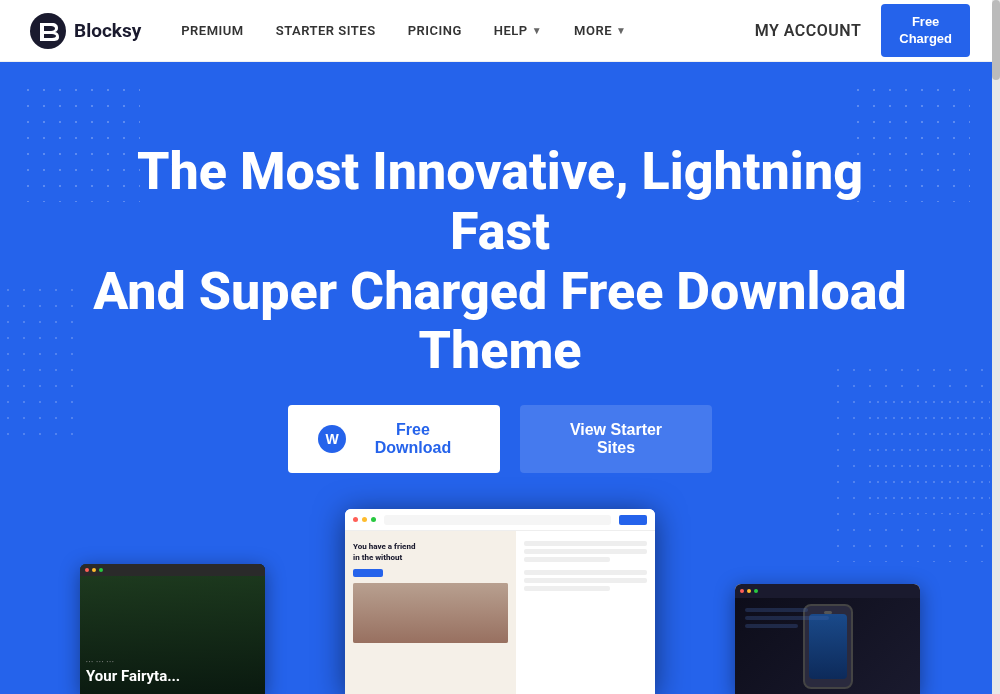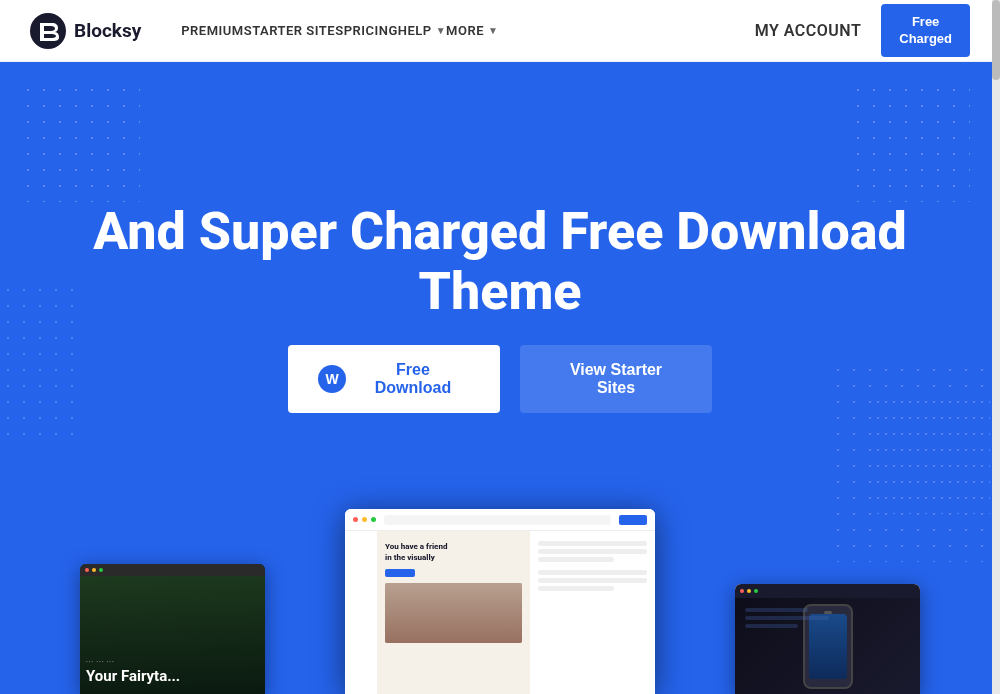--- a/index.html
+++ b/index.html
@@ -43,20 +43,21 @@
 
     .logo-text {
       font-size: 19px;
       font-weight: 700;
       color: #1a1a2e;
     }
 
     .navbar-nav {
       display: flex;
       align-items: center;
+      gap: 32px;
       flex: 1;
     }
 
     .nav-item {
       font-size: 13px;
       font-weight: 600;
       color: #333;
       text-transform: uppercase;
       letter-spacing: 0.5px;
       cursor: pointer;
@@ -329,21 +330,20 @@
     .browser-cta {
       height: 10px;
       width: 28px;
       background: #2563eb;
       border-radius: 2px;
     }
 
     .screenshot-center-body {
       display: flex;
       height: calc(100% - 22px);
-      padding-left: 32px;
     }
 
     .sc-left-col {
       width: 55%;
       background: #f5f0e8;
       padding: 10px 8px;
     }
 
     .sc-friend-text {
       font-size: 8px;
@@ -506,21 +506,21 @@
 
 <section class="hero">
 
   <div class="dots-top-left"></div>
   <div class="dots-top-right"></div>
   <div class="dots-mid-left"></div>
   <div class="dots-mid-right"></div>
   <div class="dots-bottom-right"></div>
 
   <h1 class="hero-title">
-    <br>
+    <span>The Most Innovative, Lightning Fast</span><br>
     <span>And Super Charged Free Download Theme</span>
   </h1>
 
 
   <div class="hero-buttons">
     <button class="btn-free-download">
       <span class="wp-icon">W</span>
       <span>Free Download</span>
     </button>
     <button class="btn-starter-sites">View Starter Sites</button>
@@ -552,21 +552,21 @@
         <div class="browser-dot" style="background:#ff5f57;"></div>
         <div class="browser-dot" style="background:#febc2e;"></div>
         <div class="browser-dot" style="background:#28c840;"></div>
         <div class="browser-url"></div>
         <div class="browser-cta"></div>
       </div>
       <div class="screenshot-center-body">
         <div class="sc-left-col">
           <div class="sc-friend-text">
             <span>You have a friend</span><br>
-            <span>in the visually</span>
+            <span>in the without</span>
           </div>
           <div class="sc-explore-btn"></div>
           <div class="sc-photo">
             <div class="sc-photo-people"></div>
           </div>
         </div>
         <div class="sc-right-col">
           <div class="sc-lorem-line"></div>
           <div class="sc-lorem-line"></div>
           <div class="sc-lorem-line short"></div>

